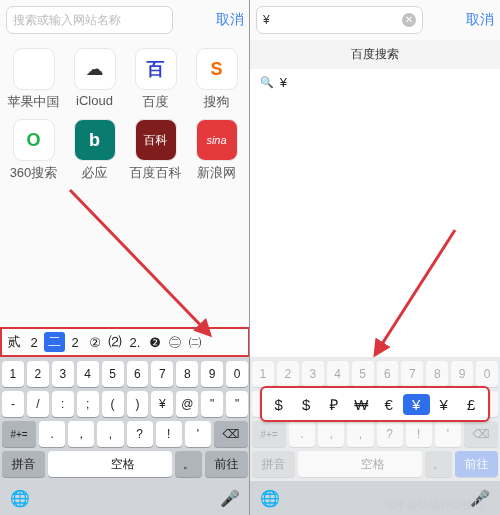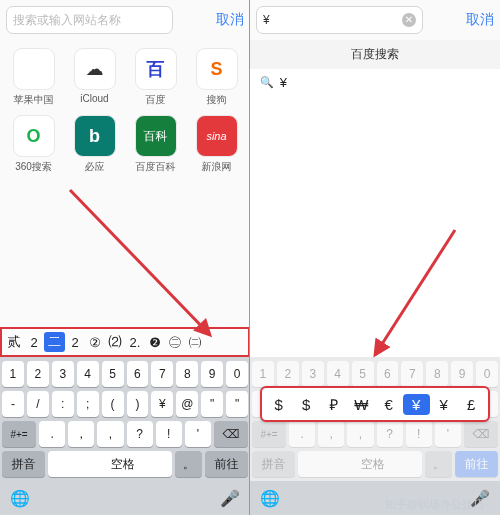--- a/index.html
+++ b/index.html
@@ -52,21 +52,21 @@
     gap: 8px 2px;
     background: #fafafa;
   }
   .bm { display: flex; flex-direction: column; align-items: center; gap: 3px; }
   .bm-ic {
     width: 42px; height: 42px; border-radius: 9px; background: #fff;
     border: 1px solid #e8e8e8;
     display: flex; align-items: center; justify-content: center;
     font-size: 18px; color: #333;
   }
-  .bm-lbl { font-size: 10px; color: #595959; }
+  .bm-lbl { font-size: 13px; color: #595959; }
 
   .suggest-area {
     flex: 1; background: #fff;
     display: flex; flex-direction: column; text-align: center;
   }
   .suggest-hdr {
     font-size: 12px; color: #333; padding: 6px 10px;
     background: #f4f4f4;
   }
   .suggest-item {
@@ -179,21 +179,21 @@
     </div>
     <div class="bm">
       <div class="bm-ic" style="color:#18b14b;font-weight:bold">O</div>
       <div class="bm-lbl">360搜索</div>
     </div>
     <div class="bm">
       <div class="bm-ic" style="background:#0a7b6f;color:#fff;font-weight:bold">b</div>
       <div class="bm-lbl">必应</div>
     </div>
     <div class="bm">
-      <div class="bm-ic" style="background:#15803d;color:#fff;font-size:12px">百科</div>
+      <div class="bm-ic" style="background:#7f1d1d;color:#fff;font-size:12px">百科</div>
       <div class="bm-lbl">百度百科</div>
     </div>
     <div class="bm">
       <div class="bm-ic" style="background:#e4393c;color:#fff;font-size:11px;font-style:italic">sina</div>
       <div class="bm-lbl">新浪网</div>
     </div>
   </div>
 
   <div style="flex:1;background:#fafafa"></div>
 

